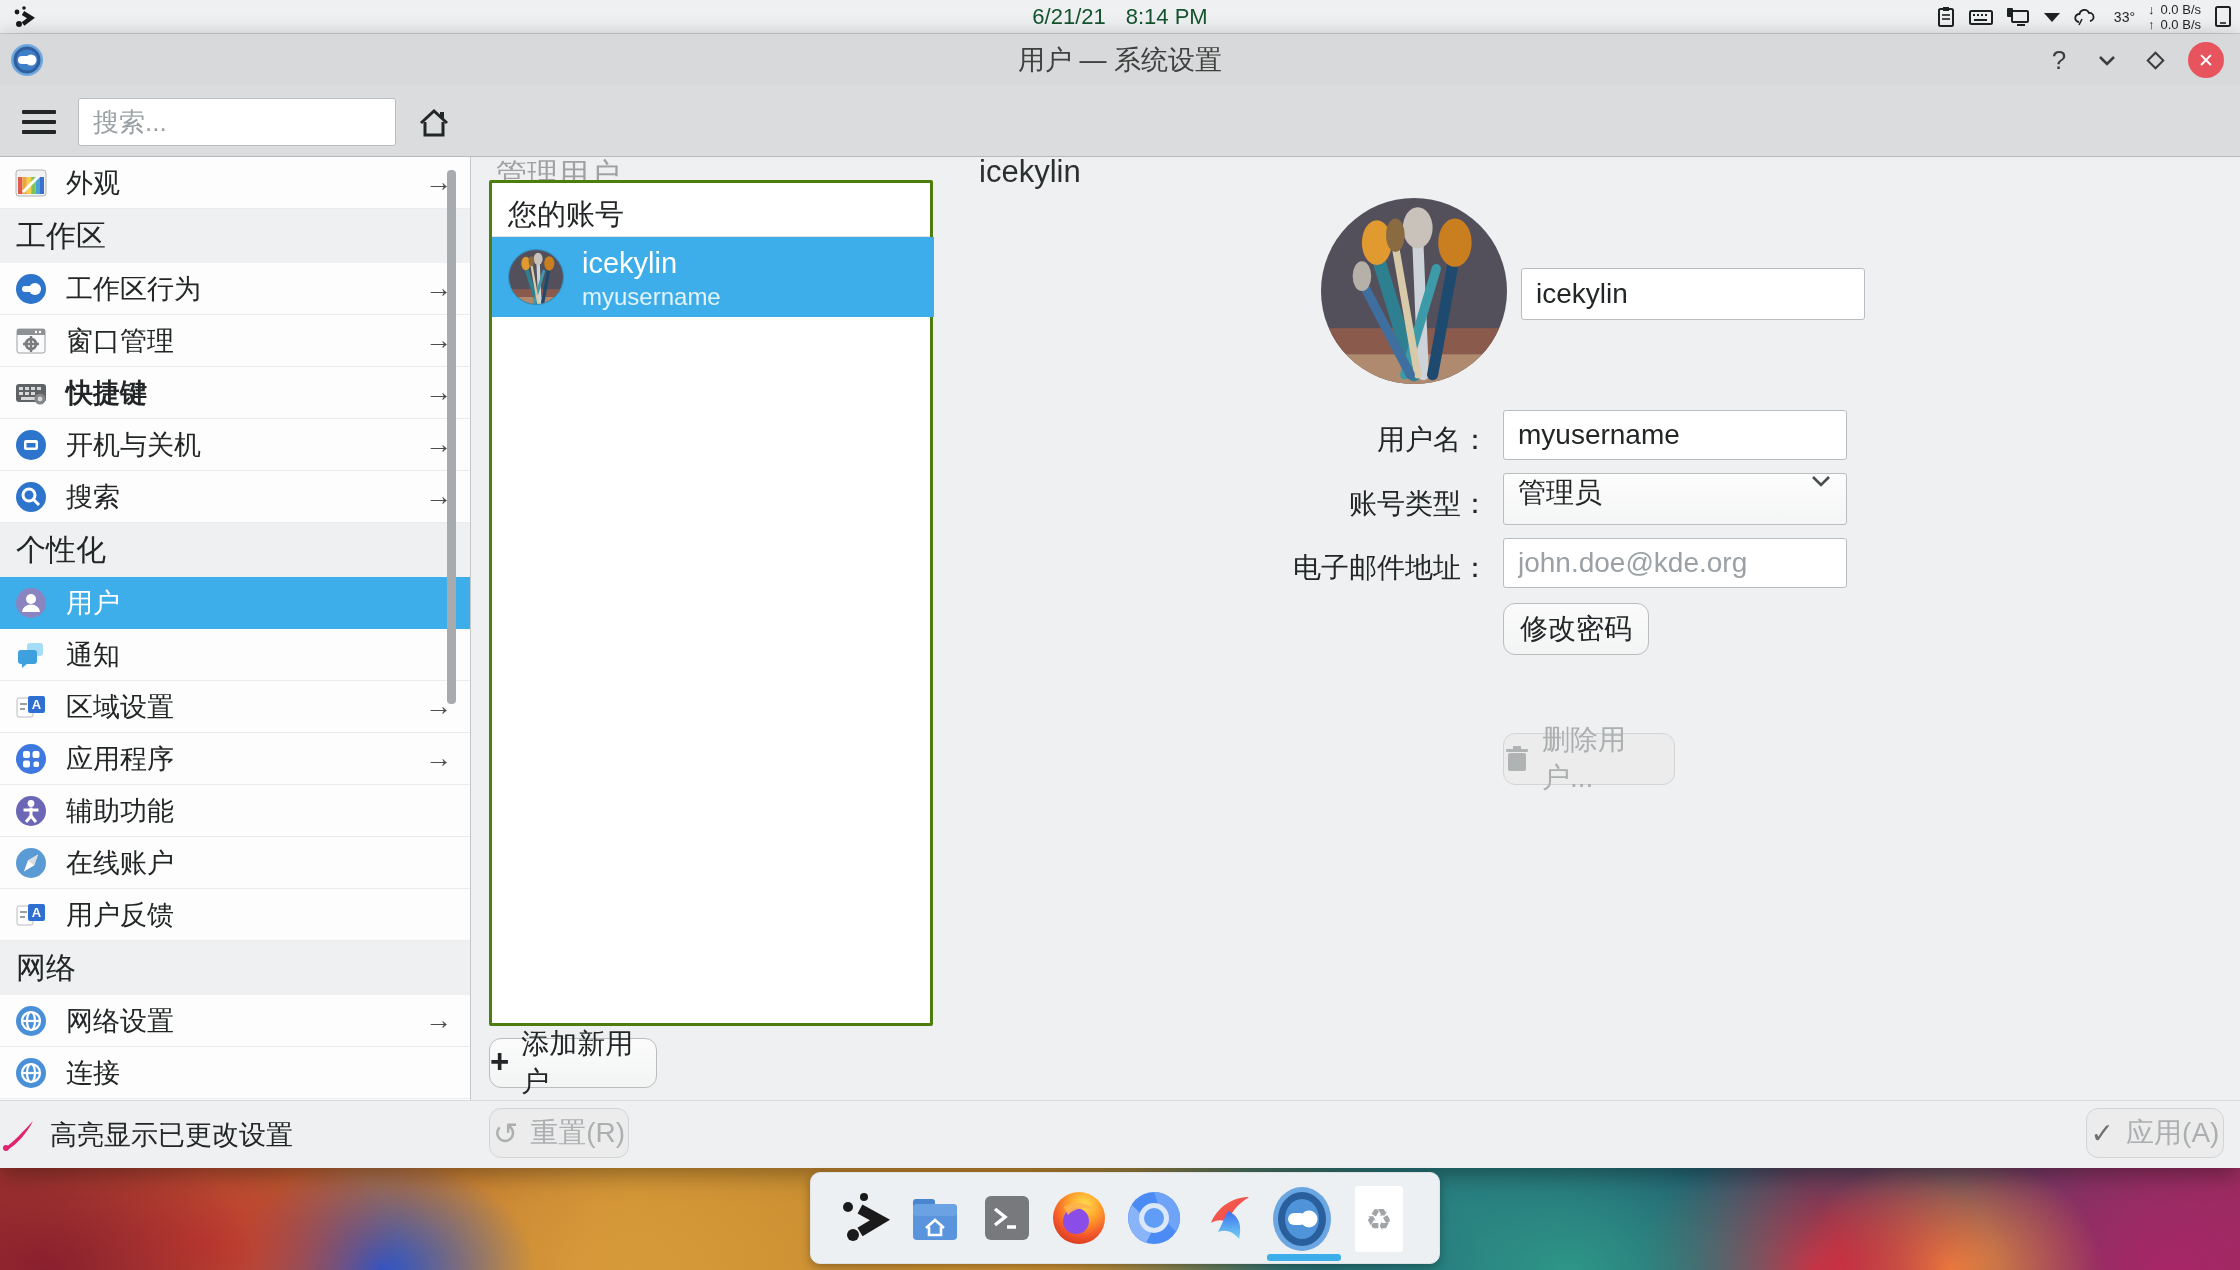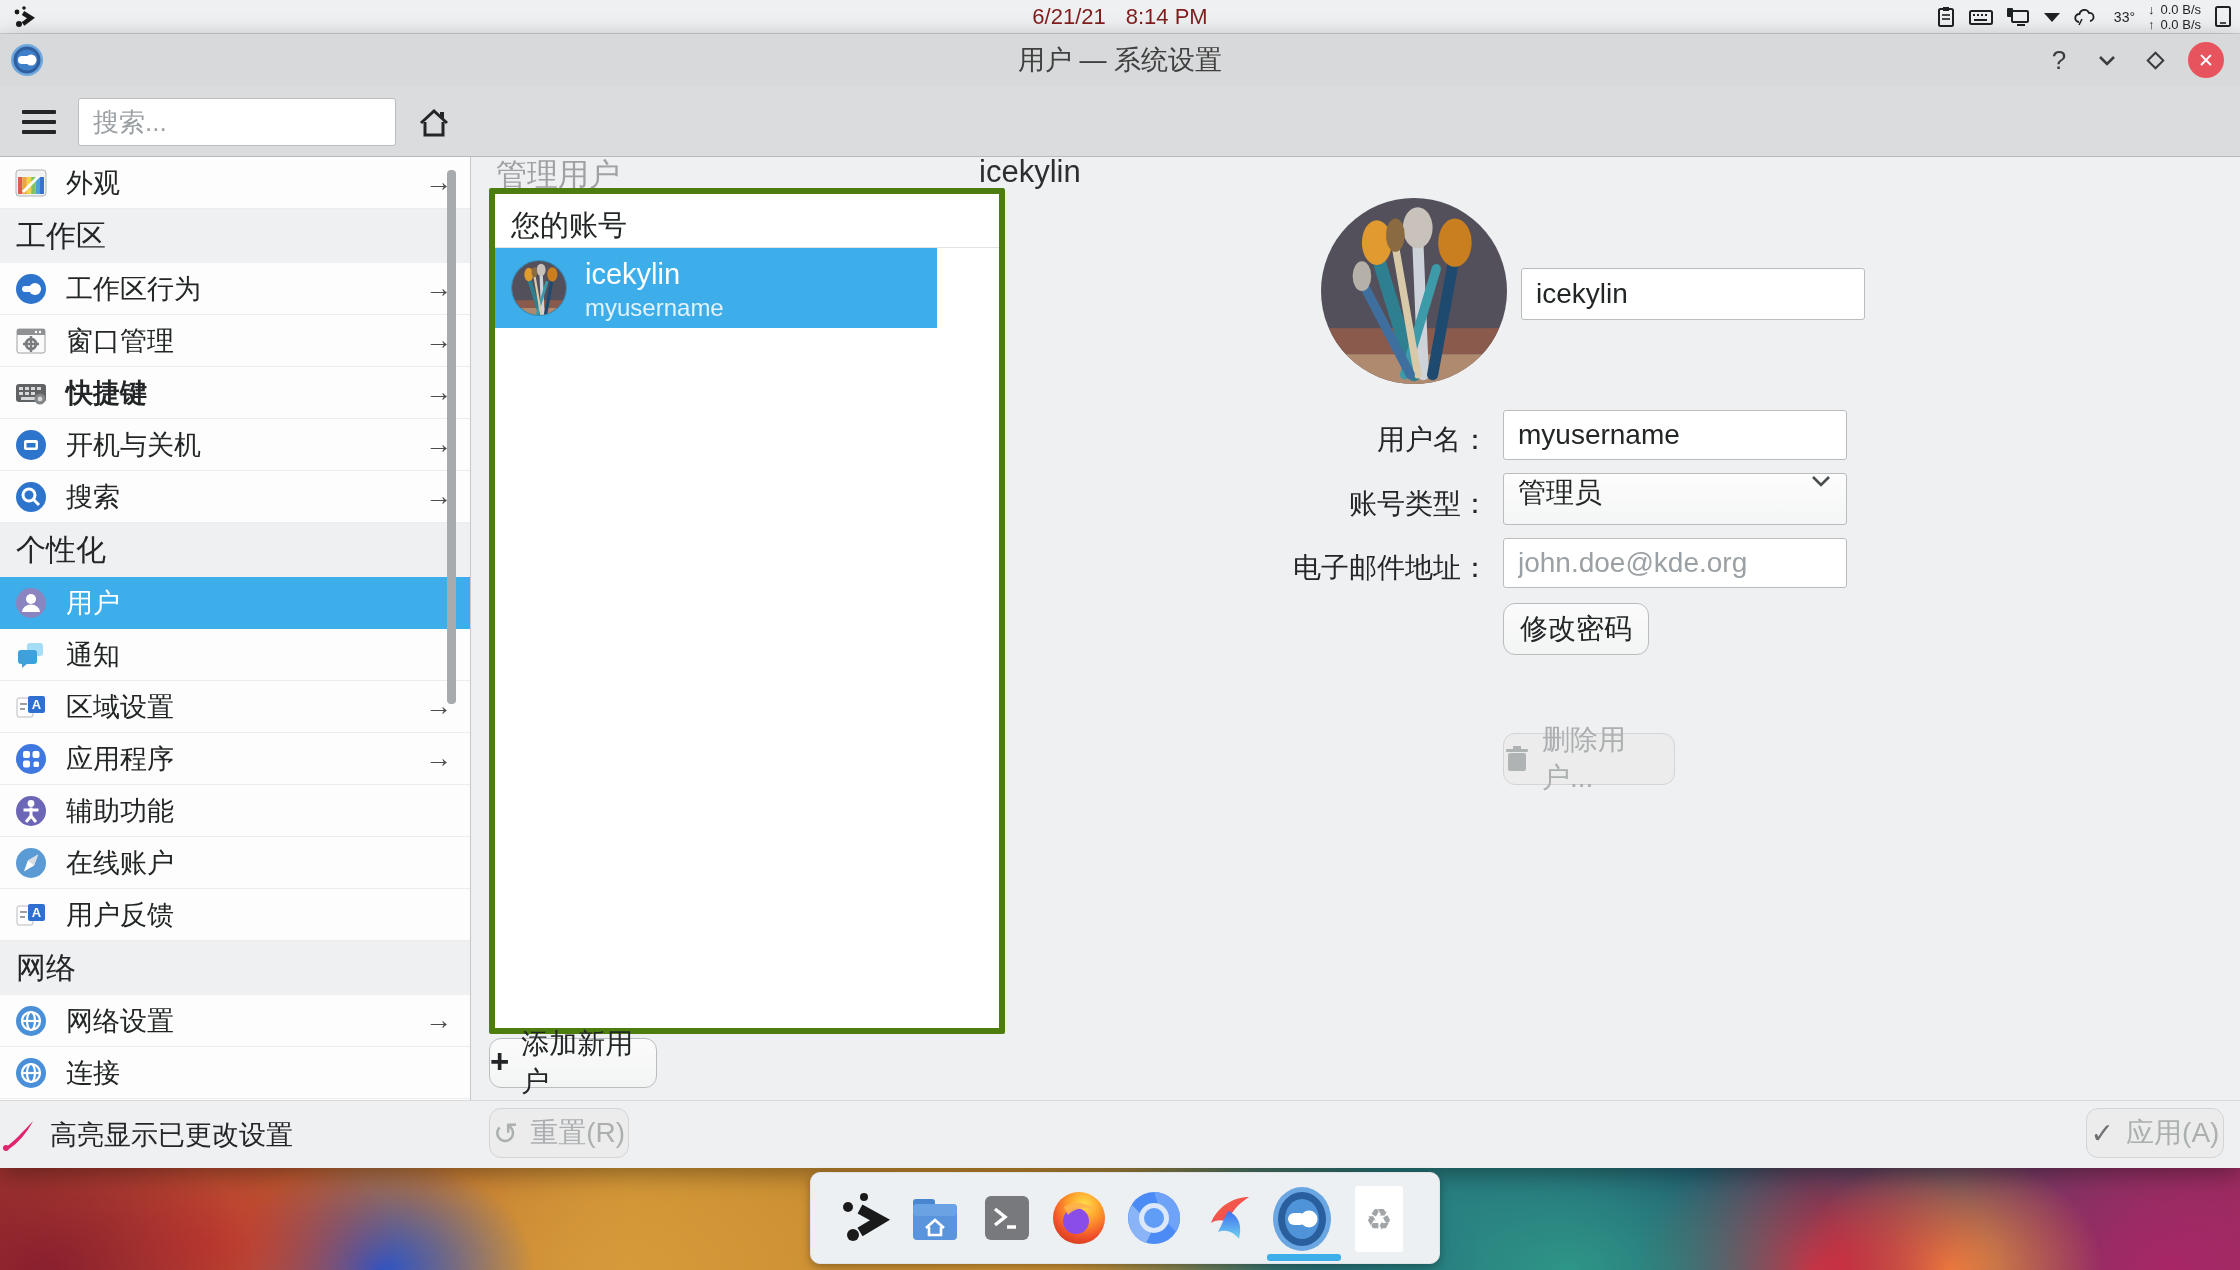--- a/index.html
+++ b/index.html
@@ -21,21 +21,21 @@
       linear-gradient(90deg,#a3392f 0%,#cf9333 28%,#c2872f 46%,#27787e 62%,#1f4e68 76%,#93305c 100%);
   }
   svg { display:block; }
   .abs { position:absolute; }
 
   
   #menubar { position:absolute; left:0; top:0; width:2240px; height:34px;
     background:#eff0f1; border-bottom:1px solid #cfd0d1; }
   #clock { position:absolute; left:0; top:0; width:100%; height:34px;
     display:flex; align-items:center; justify-content:center; gap:20px;
-    font-size:22px; color:#7f1d1d; }
+    font-size:22px; color:#14532d; }
   #tray { position:absolute; right:8px; top:0; height:34px; display:flex; align-items:center; gap:13px; }
   .trayicon { color:#1f2223; }
   #netcol { display:flex; flex-direction:column; justify-content:center; line-height:15px; }
   .netrow { display:flex; align-items:center; gap:6px; font-size:13px; color:#1f2223; }
   .netrow .arr { font-size:13px; }
   #temp { font-size:14px; color:#1f2223; margin-left:-4px;padding-left:22px; }
 
   
   #window { position:absolute; left:0; top:34px; width:2240px; height:1134px;
     background:#eff0f1; box-shadow:0 6px 22px rgba(0,0,0,.35); }
@@ -80,22 +80,22 @@
   .slabel { font-size:27px; color:#232627; margin-left:18px; flex:1; }
   .sarrow { font-size:27px; color:#4d4d4d; margin-right:18px; }
 
   
   #bottombar { position:absolute; left:0; top:1066px; width:100%; height:68px;
     background:#eff0f1; border-top:1px solid #d8d9da; }
   #highlight-toggle { position:absolute; left:0; top:0; width:470px; height:68px;
     display:flex; align-items:center; justify-content:flex-start; gap:14px; font-size:27px; color:#232627; }
 
   
-  #accounts-box { position:absolute; left:489px; top:154px; width:516px; height:846px;
-    background:#ffffff; border:6px solid #4d7c0f; border-radius:2px; }
+  #accounts-box { position:absolute; left:489px; top:146px; width:444px; height:846px;
+    background:#ffffff; border:3px solid #4d7c0f; border-radius:2px; }
   #accounts-box-title { position:absolute; left:16px; top:12px; font-size:29px; color:#232627; }
   #accounts-box-header-line { position:absolute; left:0; top:53px; width:100%; height:1px; background:#e2e3e4; }
   #account-row { position:absolute; left:0; top:54px; width:442px; height:80px; background:#3daee9; }
   #account-row .avatar { position:absolute; left:16px; top:12px; width:56px; height:56px;
     border-radius:50%; overflow:hidden; border:1px solid rgba(0,0,0,.2); }
   #account-name { position:absolute; left:90px; top:10px; font-size:29px; color:#ffffff; }
   #account-username { position:absolute; left:90px; top:46px; font-size:24px; color:rgba(255,255,255,.85); }
 
   .pushbtn { position:absolute; display:flex; align-items:center; justify-content:center; gap:12px;
     background:linear-gradient(#fbfbfc,#f3f4f4); border:1px solid #b9bdbf; border-radius:12px;

